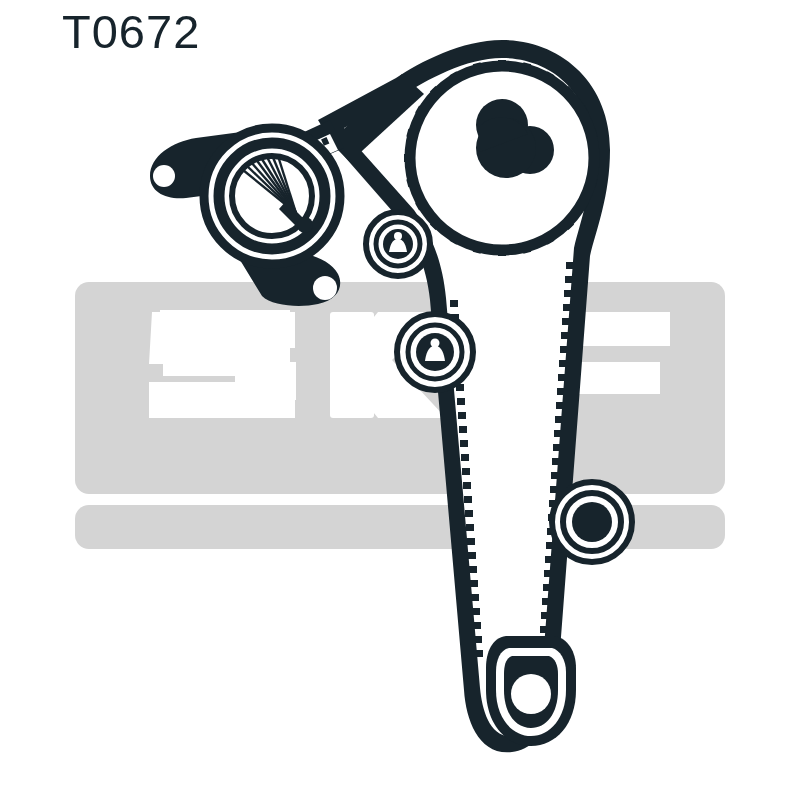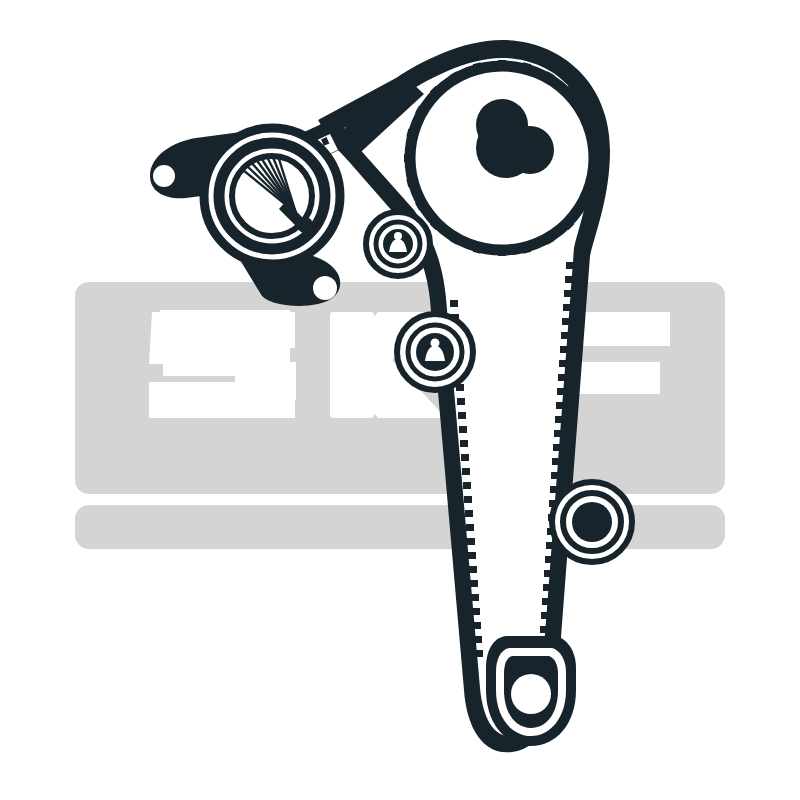--- a/index.html
+++ b/index.html
@@ -17,20 +17,21 @@
   .wm-letter{fill:#ffffff;}
   .belt{fill:#17242c;}
   .metal{fill:#17242c;}
   .hole{fill:#ffffff;}
 </style>
 </head>
 <body>
 
 <div id="root">
 
+  <div id="part-label">T0672</div>
 
   <svg id="product-svg" viewBox="0 0 800 800">
 
     <defs>
 
       <clipPath id="clipAll">
           <rect x="0" y="0" width="800" height="800"></rect>
         </clipPath>
     </defs>
 

